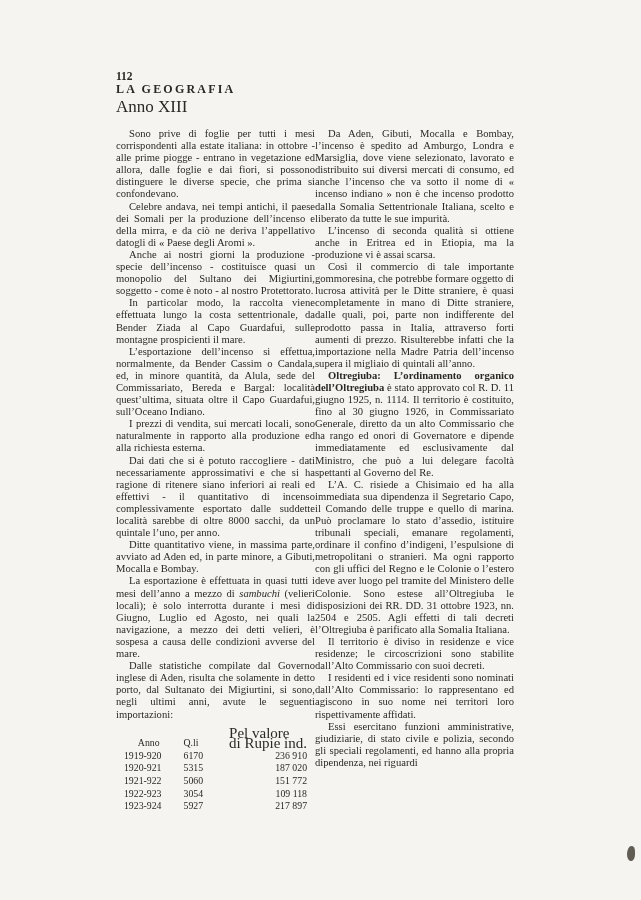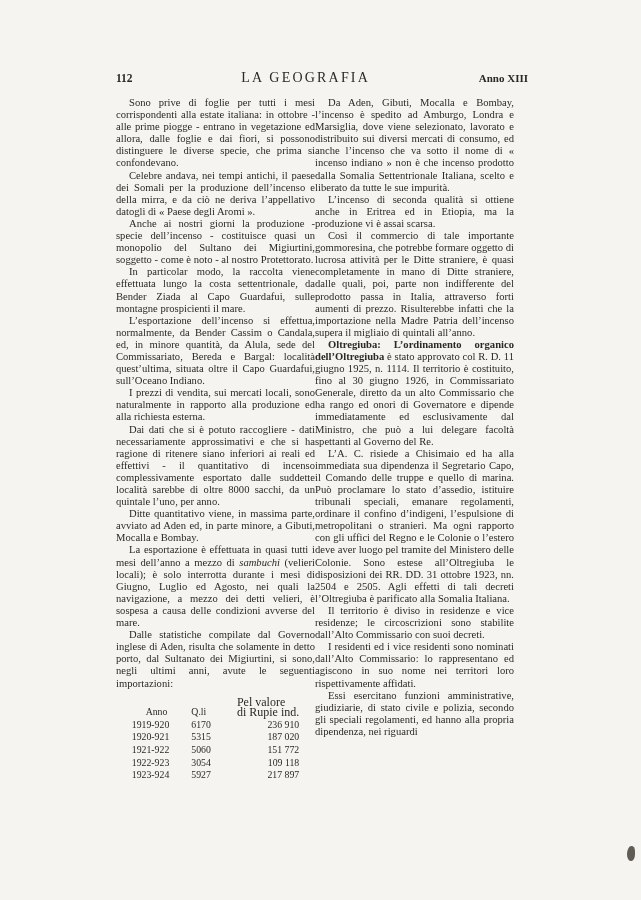--- a/index.html
+++ b/index.html
@@ -18,24 +18,25 @@
   .content {
     position:absolute;
     left:116px; top:70px;
     width:412px;
   }
   .header {
     display:flex;
     justify-content:space-between;
     align-items:baseline;
     margin-bottom:11px;
+    flex-direction:column;
   }
   .pagenum { font-weight:bold; font-size:11.5px; }
-  .journal { font-size:14px; letter-spacing:2.2px; font-weight:normal; }
-  .issue { font-size:11px; font-weight:bold; }
+  .journal { font-size:12px; letter-spacing:2.2px; font-weight:bold; }
+  .issue { font-size:17px; font-weight:normal; }
   .columns { display:flex; gap:0;font-family:Liberation Serif, serif; }
   .col {
     width:199px;
     font-size:10.6px;
     line-height:12.1px;
     text-align:justify;
     hyphens:auto;
     -webkit-hyphens:auto;
   }
   .para { text-indent:13px; }
@@ -43,21 +44,21 @@
   .lead { font-weight:bold; }
   .stats {
     margin:7px auto 0 auto;
     border-collapse:collapse;
     font-size:9.8px;
     line-height:12.6px;
   }
   .stats th { font-weight:normal; }
   .h-anno { text-align:center; vertical-align:bottom; padding-right:10px; }
   .h-qli  { text-align:left; vertical-align:bottom; padding-right:14px; }
-  .h-val  { text-align:left; font-size:12px; line-height:10.6px; padding-bottom:1px; }
+  .h-val  { text-align:left; font-size:15px; line-height:10.6px; padding-bottom:1px; }
   .c-anno { text-align:left;  padding-right:22px; }
   .c-qli  { text-align:right; padding-right:26px; }
   .c-val  { text-align:right; }
   .ink-mark {
     position:absolute;
     right:6px; top:846px;
     width:8px; height:15px;
     background:#46423a;
     border-radius:60% 40% 50% 50%;
     opacity:0.85;

